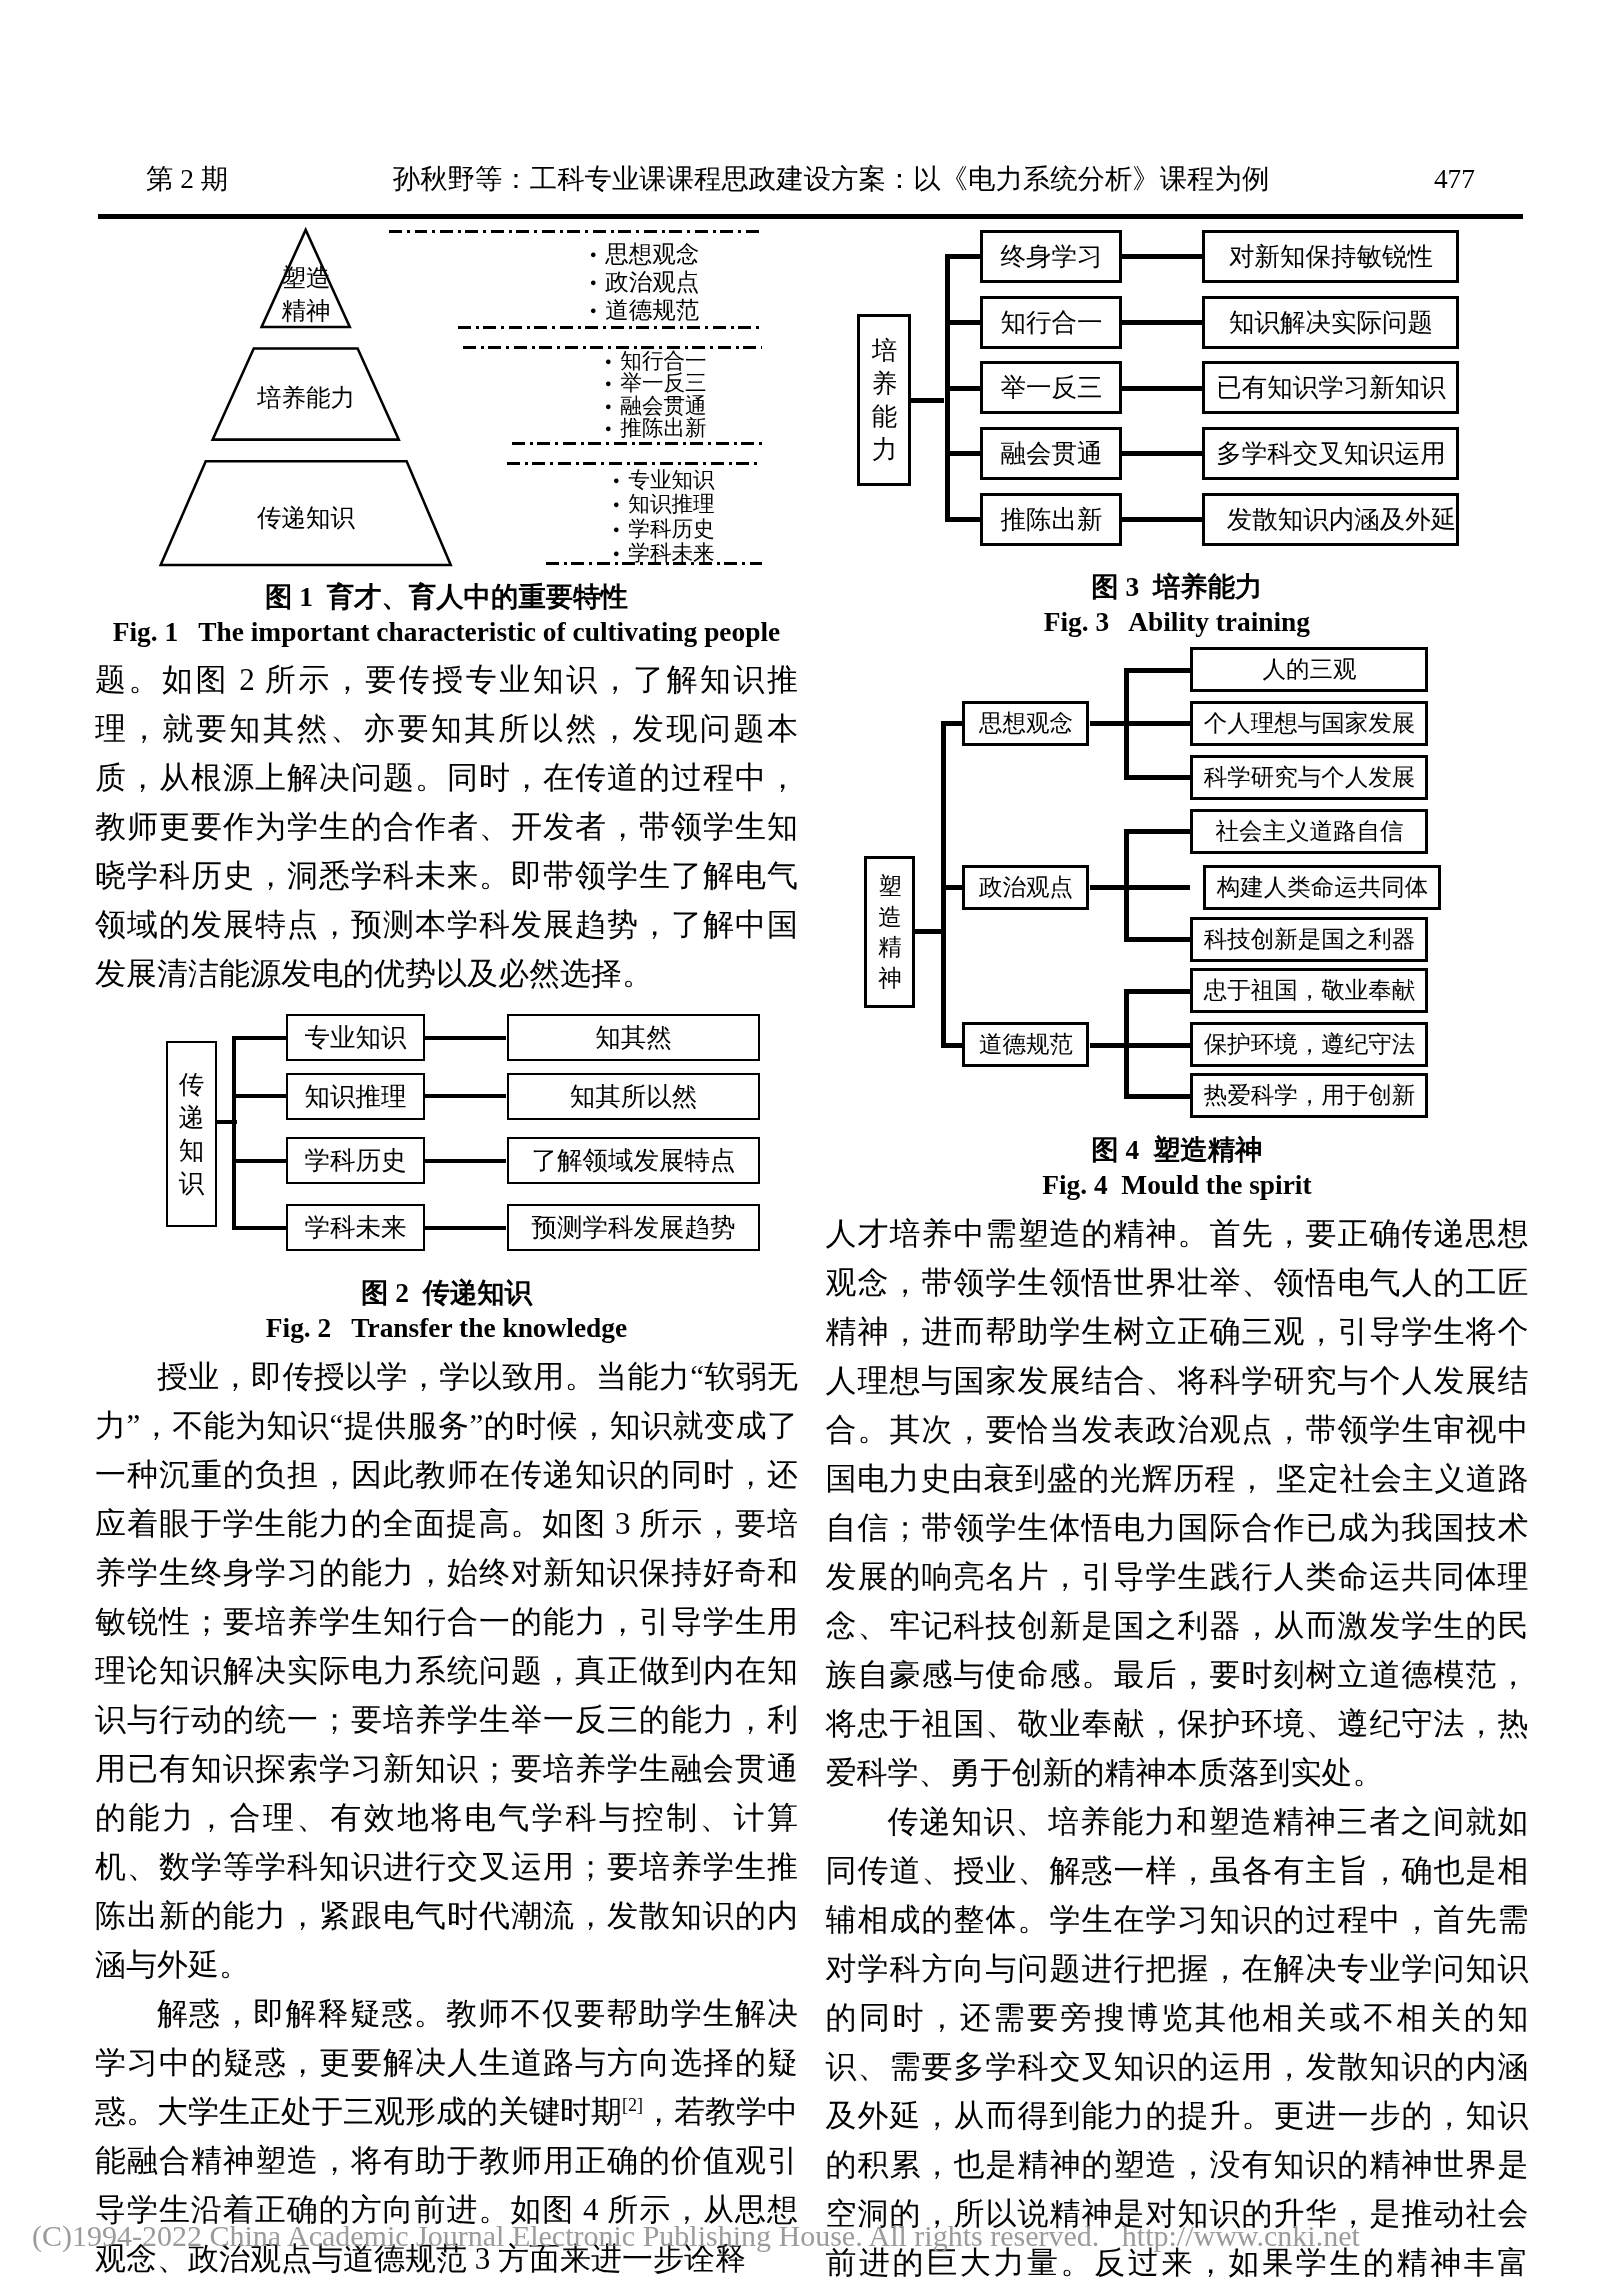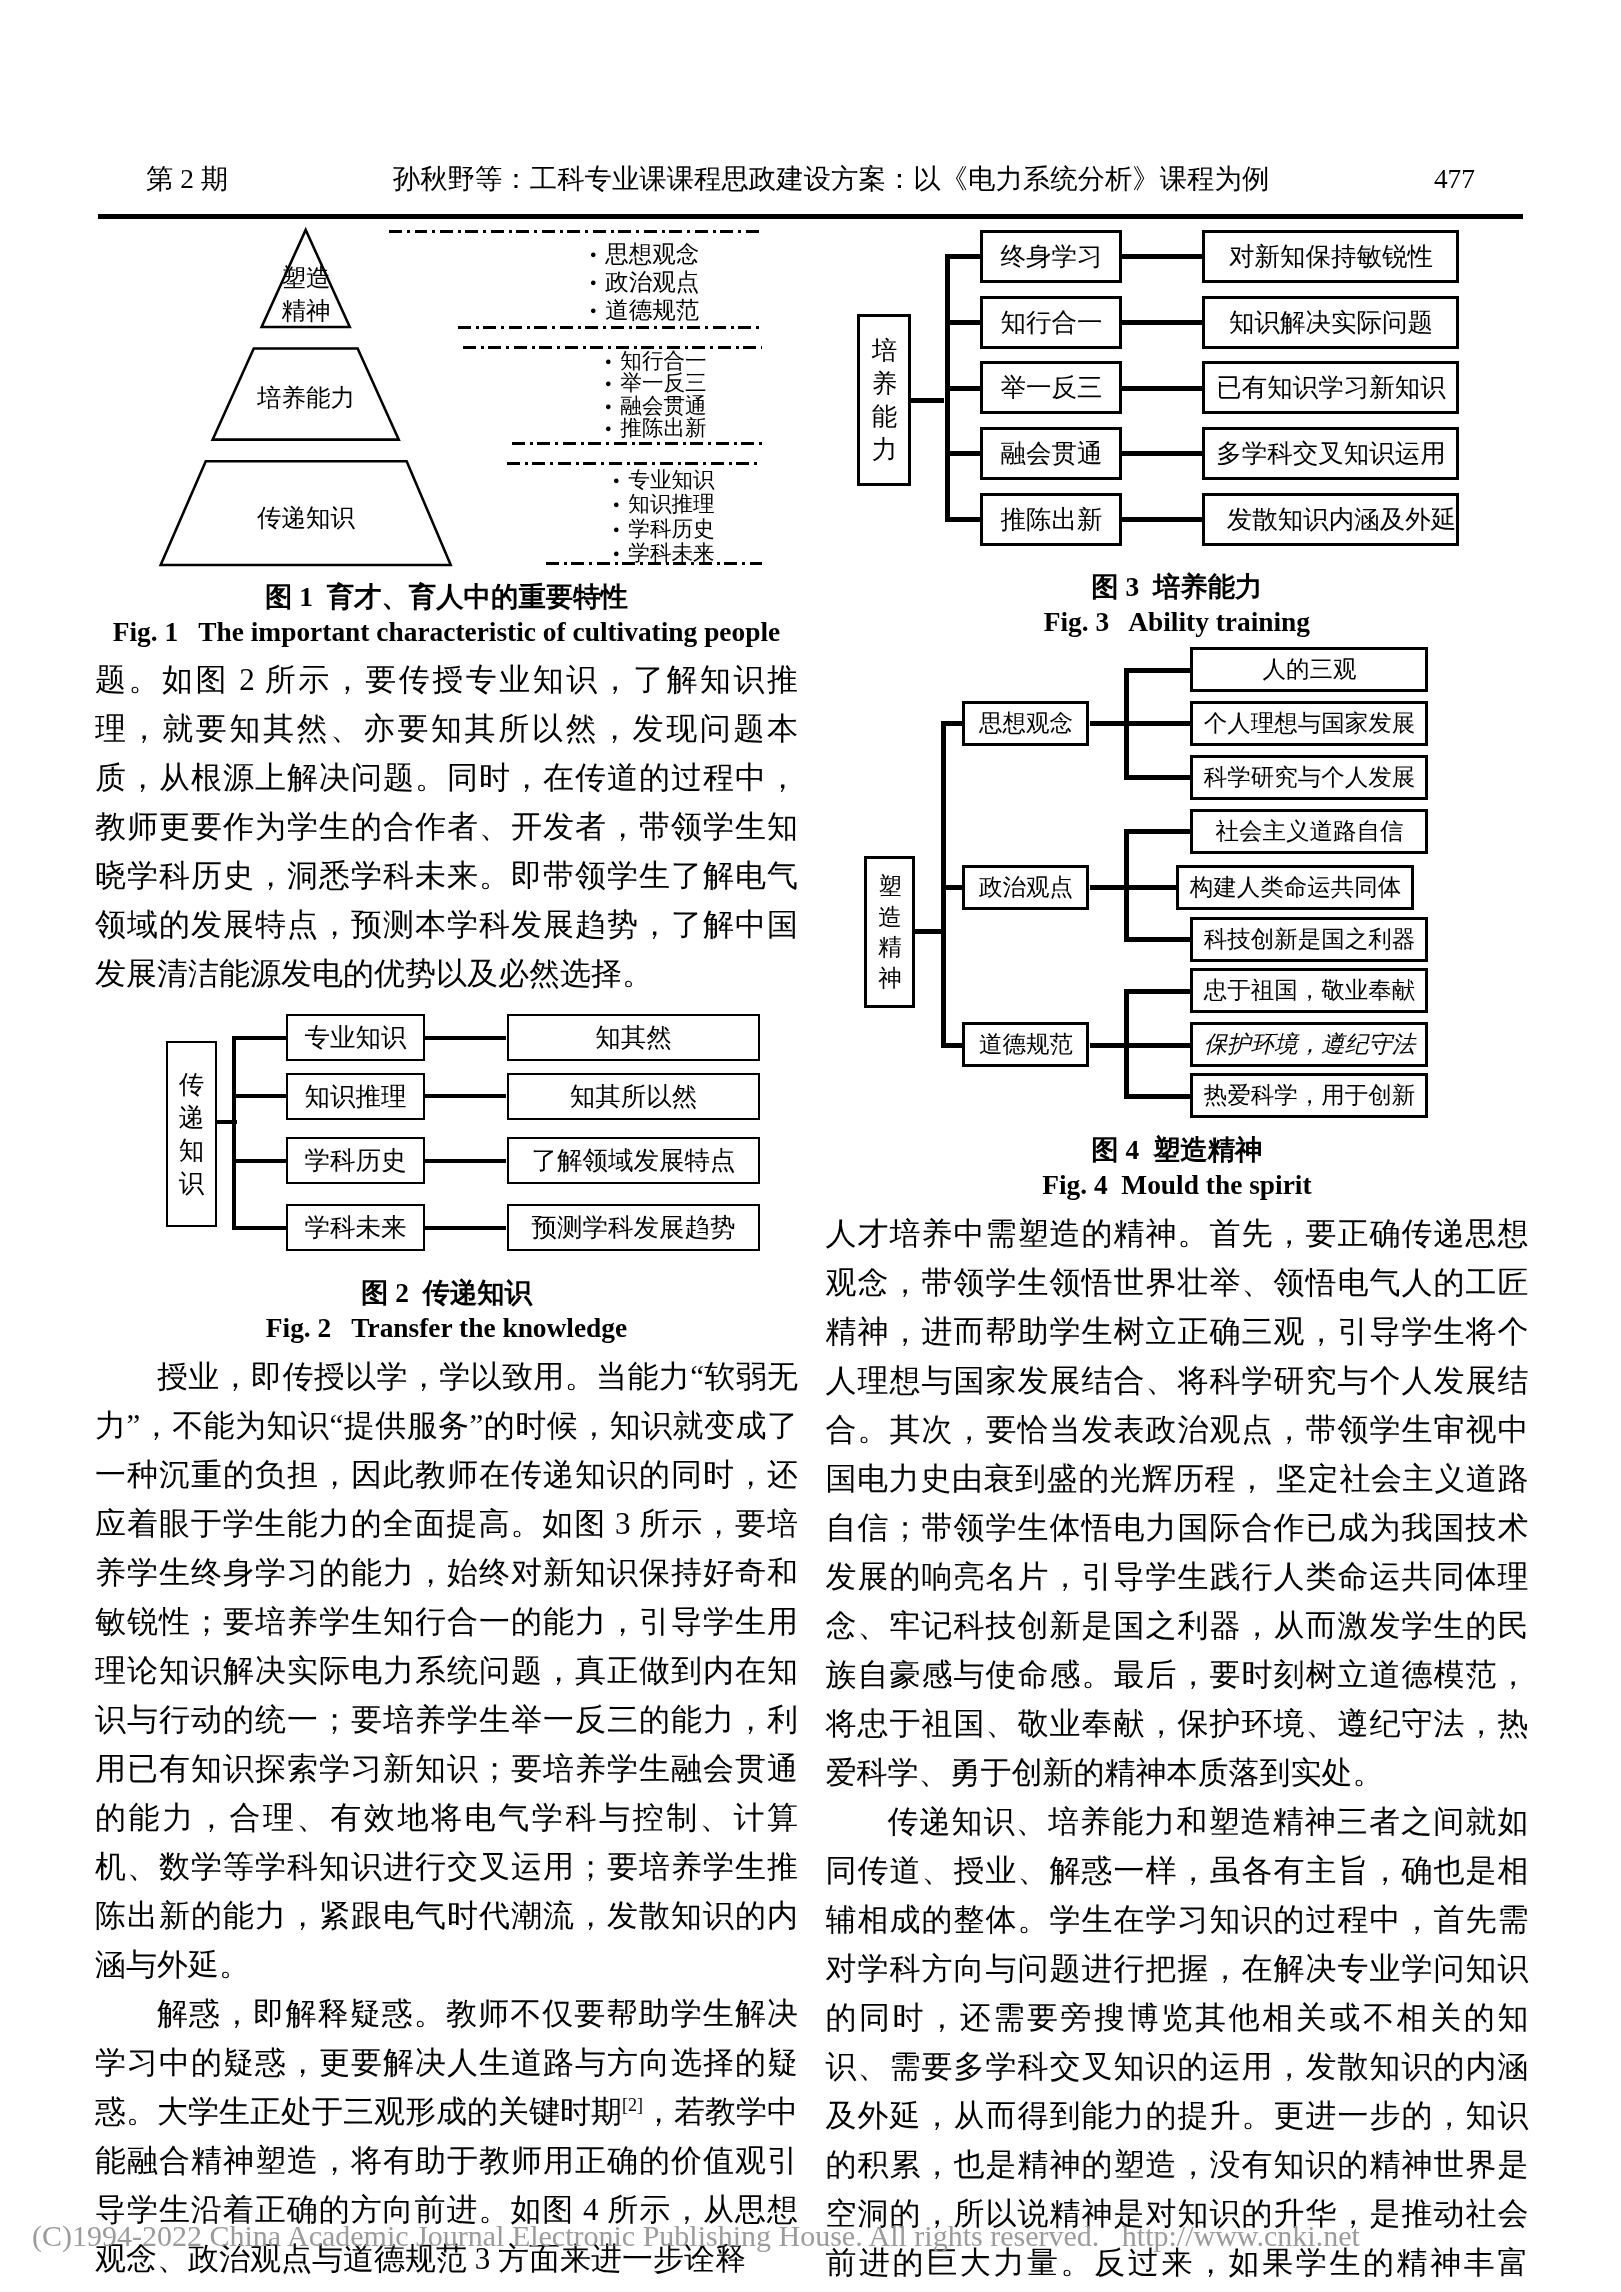--- a/index.html
+++ b/index.html
@@ -261,24 +261,24 @@
         <div class="hl" style="left:299px;top:240px;width:66px;height:4.9px;"></div>
         <div class="hl" style="left:299px;top:292px;width:66px;height:4.9px;"></div>
         <div class="hl" style="left:299px;top:344px;width:66px;height:4.9px;"></div>
         <div class="hl" style="left:299px;top:398px;width:66px;height:4.9px;"></div>
         <div class="hl" style="left:299px;top:449px;width:66px;height:4.9px;"></div>
 
         <div class="nbox" style="left:365px;top:2px;width:238px;height:45px;">人的三观</div>
         <div class="nbox" style="left:365px;top:56px;width:238px;height:45px;">个人理想与国家发展</div>
         <div class="nbox" style="left:365px;top:110px;width:238px;height:45px;">科学研究与个人发展</div>
         <div class="nbox" style="left:365px;top:164px;width:238px;height:45px;">社会主义道路自信</div>
-        <div class="nbox" style="left:351px;top:220px;width:238px;height:45px;">构建人类命运共同体</div>
+        <div class="nbox" style="left:378px;top:220px;width:238px;height:45px;">构建人类命运共同体</div>
         <div class="nbox" style="left:365px;top:272px;width:238px;height:45px;">科技创新是国之利器</div>
         <div class="nbox" style="left:365px;top:323px;width:238px;height:45px;">忠于祖国，敬业奉献</div>
-        <div class="nbox" style="left:365px;top:377px;width:238px;height:45px;font-style:italic;">保护环境，遵纪守法</div>
+        <div class="nbox" style="left:365px;top:377px;width:238px;height:45px;">保护环境，遵纪守法</div>
         <div class="nbox" style="left:365px;top:428px;width:238px;height:45px;">热爱科学，用于创新</div>
       </div>
 
       <p class="cap">图 4  塑造精神</p>
       <p class="cap en">Fig. 4  Mould the spirit</p>
 
       <p class="body-p">人才培养中需塑造的精神。首先，要正确传递思想观念，带领学生领悟世界壮举、领悟电气人的工匠精神，进而帮助学生树立正确三观，引导学生将个人理想与国家发展结合、将科学研究与个人发展结合。其次，要恰当发表政治观点，带领学生审视中国电力史由衰到盛的光辉历程， 坚定社会主义道路自信；带领学生体悟电力国际合作已成为我国技术发展的响亮名片，引导学生践行人类命运共同体理念、牢记科技创新是国之利器，从而激发学生的民族自豪感与使命感。最后，要时刻树立道德模范，将忠于祖国、敬业奉献，保护环境、遵纪守法，热爱科学、勇于创新的精神本质落到实处。</p>
       <p class="body-p ind">传递知识、培养能力和塑造精神三者之间就如同传道、授业、解惑一样，虽各有主旨，确也是相辅相成的整体。学生在学习知识的过程中，首先需对学科方向与问题进行把握，在解决专业学问知识的同时，还需要旁搜博览其他相关或不相关的知识、需要多学科交叉知识的运用，发散知识的内涵及外延，从而得到能力的提升。更进一步的，知识的积累，也是精神的塑造，没有知识的精神世界是空洞的，所以说精神是对知识的升华，是推动社会前进的巨大力量。反过来，如果学生的精神丰富了，</p>
     </div>
   </div>

